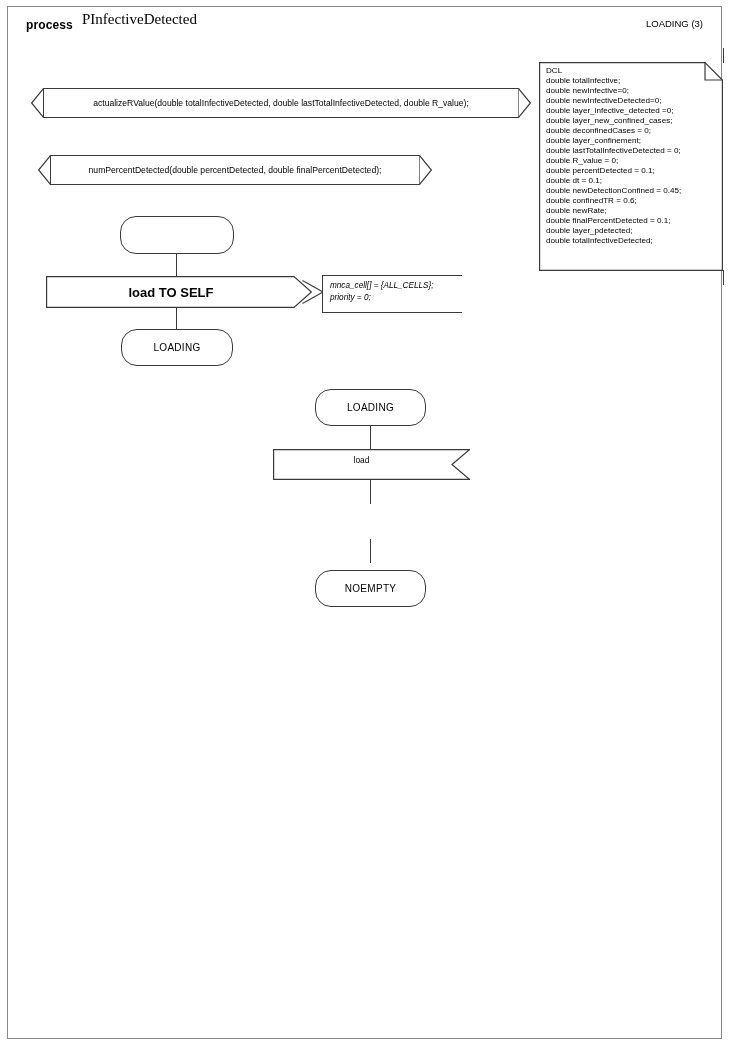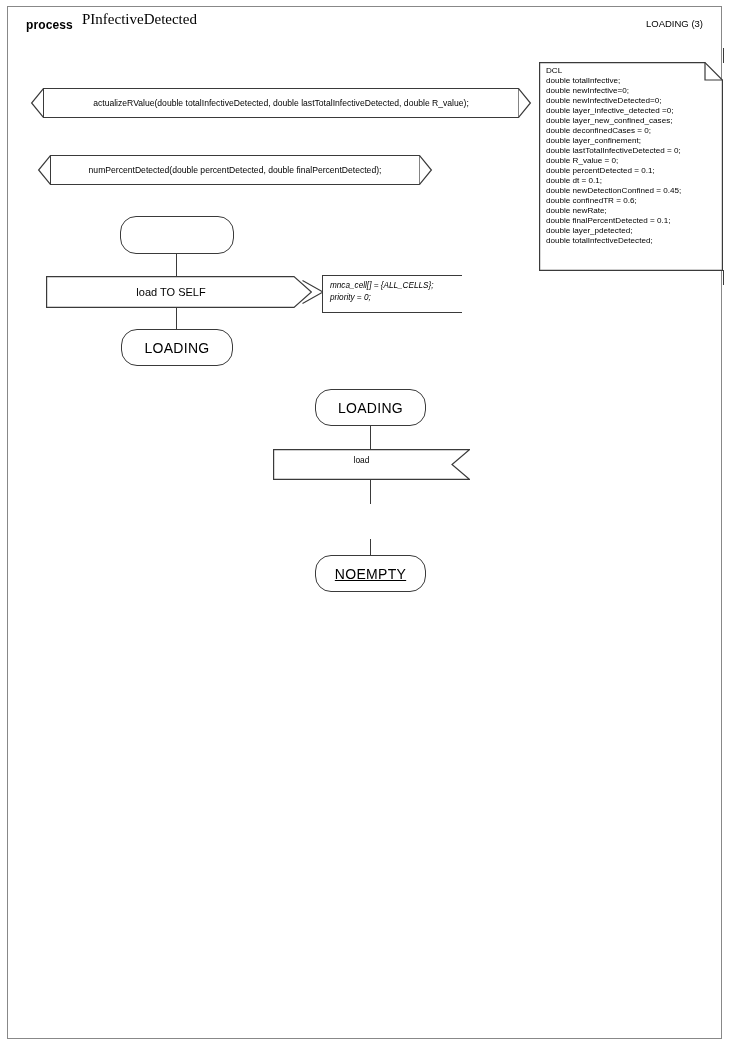--- a/index.html
+++ b/index.html
@@ -90,35 +90,36 @@
   
   .state {
     position: absolute;
     border: 1.2px solid #3a3a3a;
     border-radius: 16px;
     background: #fff;
     box-sizing: border-box;
     display: flex;
     align-items: center;
     justify-content: center;
-    font-size: 14px;
+    font-size: 10px;
     color: #000;
     letter-spacing: .3px;
     white-space: nowrap;
   }
 
   
   .outsym { position: absolute; }
   .outsym .lbl {
     position: absolute;
     left: 0; right: 0; top: 0; bottom: 0;
     display: flex; align-items: center; justify-content: center;
-    font-size: 11px; color: #000; white-space: nowrap;
+    font-size: 13px; color: #000; white-space: nowrap;
     padding-right: 16px;
     box-sizing: border-box;
+    font-weight: bold;
   }
 
   
   .insym { position: absolute; }
   .insym .lbl {
     position: absolute;
     left: 0; right: 0; top: 0; bottom: 0;
     display: flex; align-items: center; justify-content: center;
     font-size: 8.4px; color: #000; white-space: nowrap;
     padding-right: 20px;
@@ -268,17 +269,17 @@
       <path d="M0.6 0.6 L196.4 0.6 L179 15.5 L196.4 30.4 L0.6 30.4 Z" fill="#ffffff" stroke="#3a3a3a" stroke-width="1.2"></path>
     </svg>
     <div class="lbl">load</div>
   </div>
 
   <div class="vline" style="left:370px; top:480px; height:24px;"></div>
 
 
   <div class="vline" style="left:370px; top:539px; height:24px;"></div>
 
-  <div class="state" style="left:315px; top:555px; width:111px; height:37px;text-decoration:underline;">
+  <div class="state" style="left:315px; top:570px; width:111px; height:37px;">
     <span>NOEMPTY</span>
   </div>
 
 </div>
 
 </body></html>

